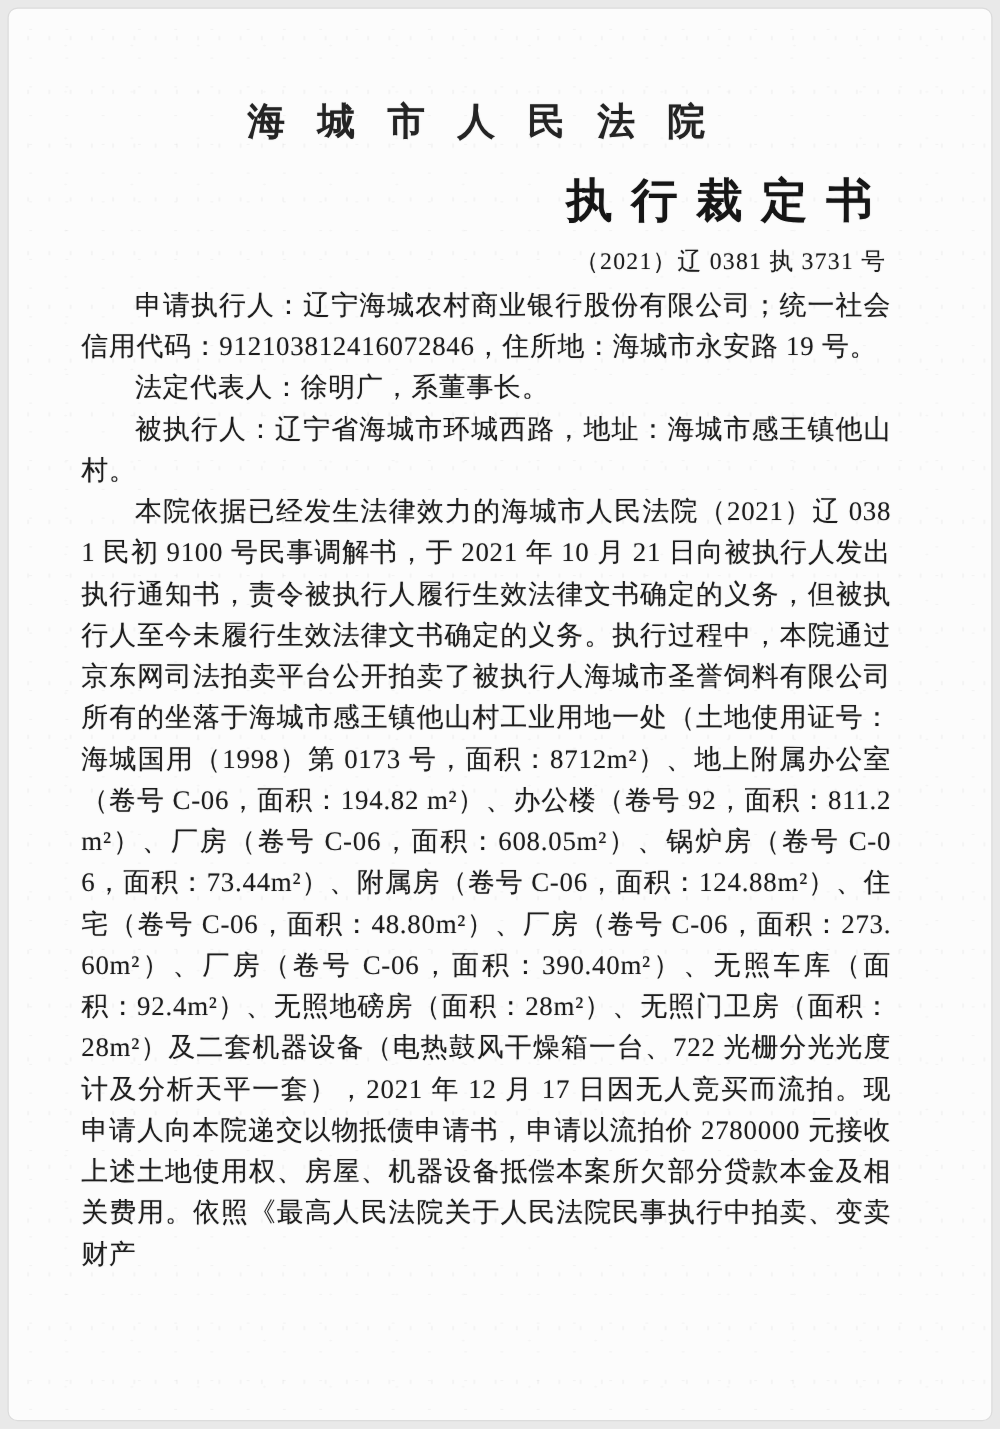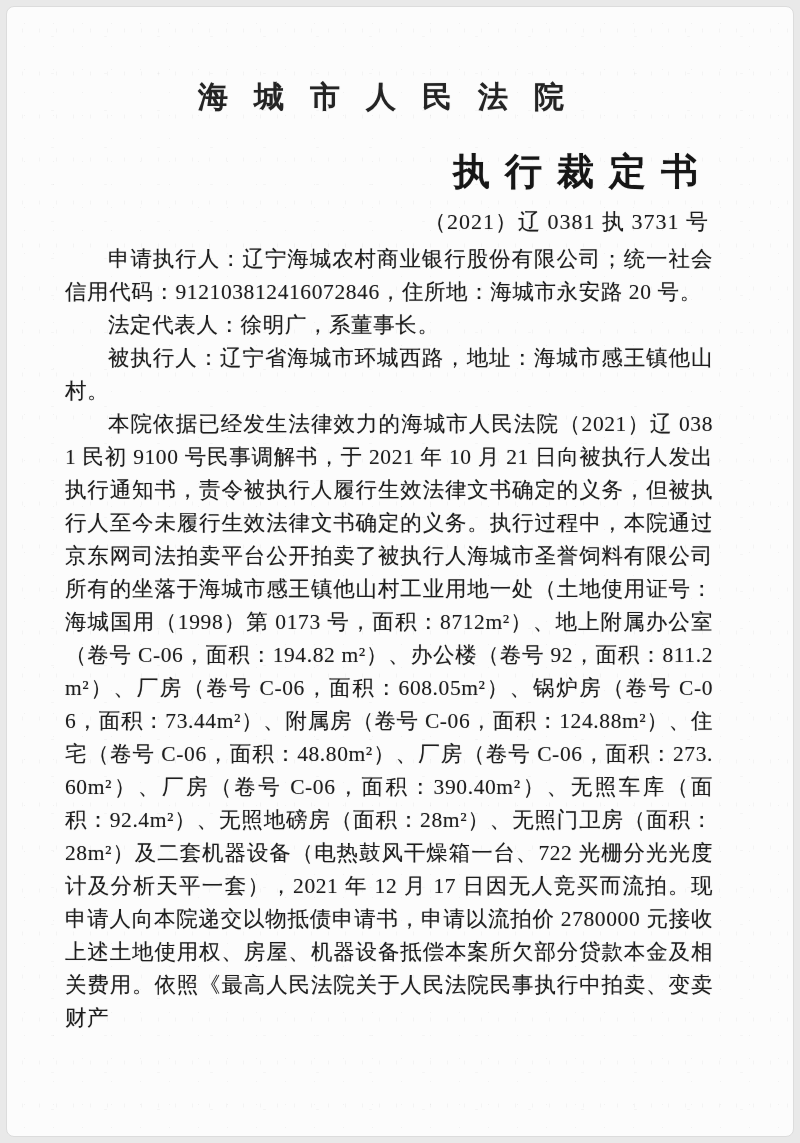--- a/index.html
+++ b/index.html
@@ -32,35 +32,35 @@
     color: #1e1e1e;
     text-shadow: 0 0 1px rgba(30,30,30,0.35);
   }
   .court-name {
     font-size: 30px;
     font-weight: bold;
     letter-spacing: 26px;
     padding-left: 10px;
     text-align: center;
     white-space: nowrap;
-    margin: 0 0 29px 0;
+    margin: 0 0 18px 0;
     color: #242424;
   }
   .doc-type {
     font-size: 37px;
     font-weight: bold;
     letter-spacing: 15px;
     padding-left: 8px;
     text-align: right;
     white-space: nowrap;
     margin: 0 0 10px 0;
     color: #161616;
   }
   .case-number {
-    font-size: 22px;
+    font-size: 19px;
     text-align: right;
     margin: 0 4px 6px 0;
     letter-spacing: 1px;
   }
   .body-text p {
     margin: 0;
     font-size: 21.5px;
     line-height: 33px;
     letter-spacing: 0.6px;
     text-indent: 2em;
@@ -75,20 +75,20 @@
 <div class="page">
   <div class="content">
 
     <h1 class="court-name">海城市人民法院</h1>
 
     <h2 class="doc-type">执行裁定书</h2>
 
     <div class="case-number">（2021）辽 0381 执 3731 号</div>
 
     <div class="body-text">
-      <p>申请执行人：辽宁海城农村商业银行股份有限公司；统一社会信用代码：912103812416072846，住所地：海城市永安路 20 号。</p>
+      <p>申请执行人：辽宁海城农村商业银行股份有限公司；统一社会信用代码：912103812416072846，住所地：海城市永安路 19 号。</p>
       <p>法定代表人：徐明广，系董事长。</p>
       <p>被执行人：辽宁省海城市环城西路，地址：海城市感王镇他山村。</p>
       <p>本院依据已经发生法律效力的海城市人民法院（2021）辽 0381 民初 9100 号民事调解书，于 2021 年 10 月 21 日向被执行人发出执行通知书，责令被执行人履行生效法律文书确定的义务，但被执行人至今未履行生效法律文书确定的义务。执行过程中，本院通过京东网司法拍卖平台公开拍卖了被执行人海城市圣誉饲料有限公司所有的坐落于海城市感王镇他山村工业用地一处（土地使用证号：海城国用（1998）第 0173 号，面积：8712m²）、地上附属办公室（卷号 C-06，面积：194.82 m²）、办公楼（卷号 92，面积：811.2m²）、厂房（卷号 C-06，面积：608.05m²）、锅炉房（卷号 C-06，面积：73.44m²）、附属房（卷号 C-06，面积：124.88m²）、住宅（卷号 C-06，面积：48.80m²）、厂房（卷号 C-06，面积：273.60m²）、厂房（卷号 C-06，面积：390.40m²）、无照车库（面积：92.4m²）、无照地磅房（面积：28m²）、无照门卫房（面积：28m²）及二套机器设备（电热鼓风干燥箱一台、722 光栅分光光度计及分析天平一套），2021 年 12 月 17 日因无人竞买而流拍。现申请人向本院递交以物抵债申请书，申请以流拍价 2780000 元接收上述土地使用权、房屋、机器设备抵偿本案所欠部分贷款本金及相关费用。依照《最高人民法院关于人民法院民事执行中拍卖、变卖财产</p>
     </div>
 
   </div>
 </div>
 
 </body></html>

